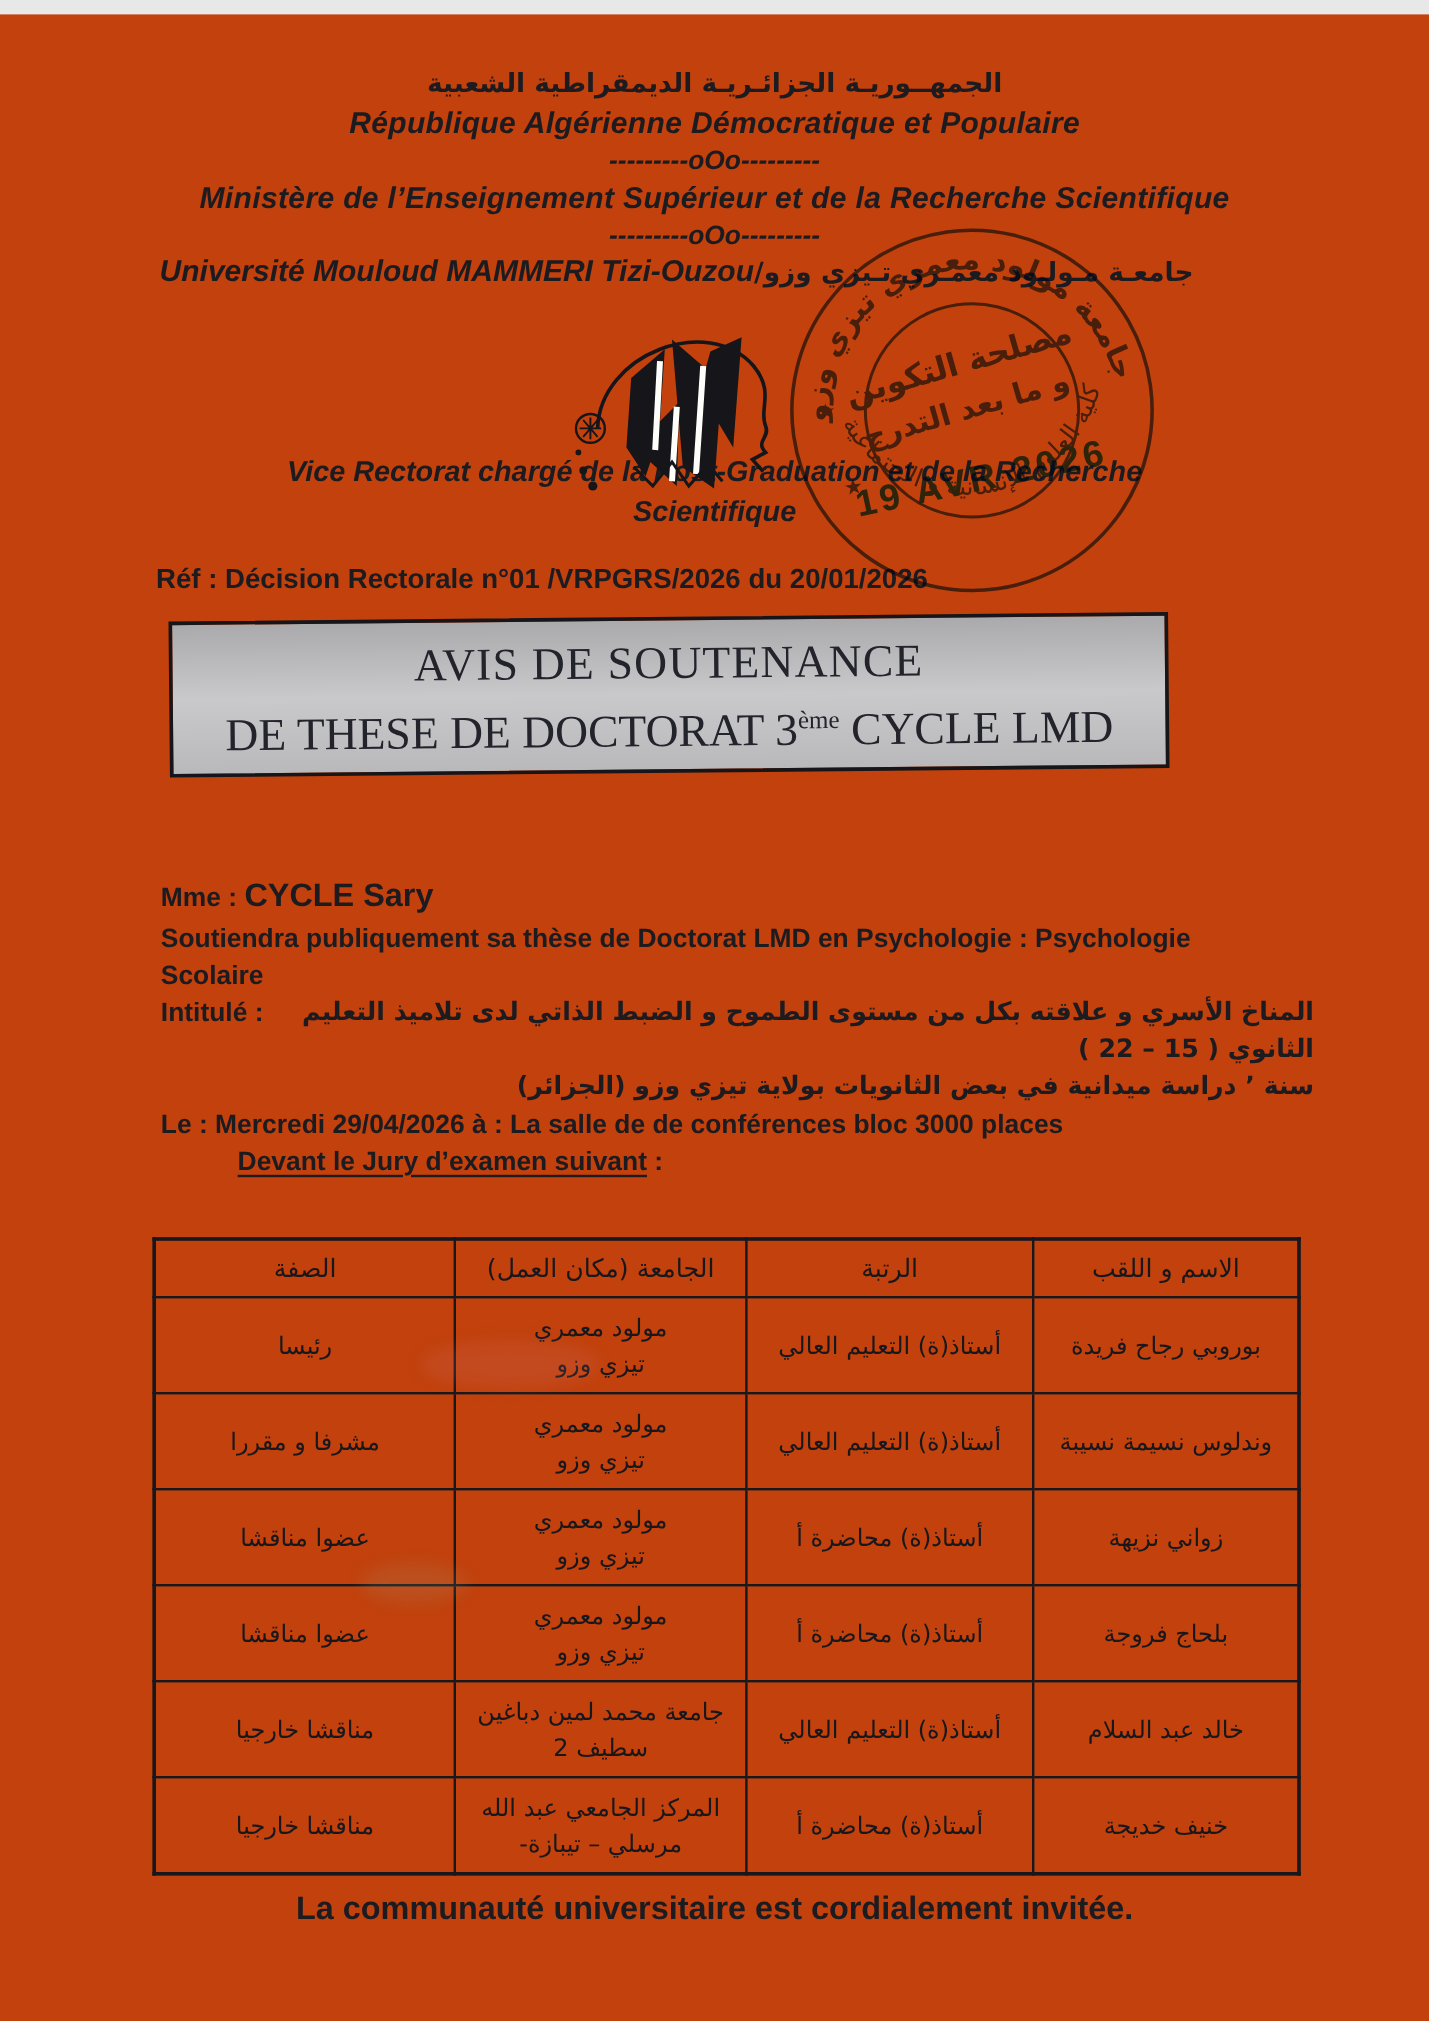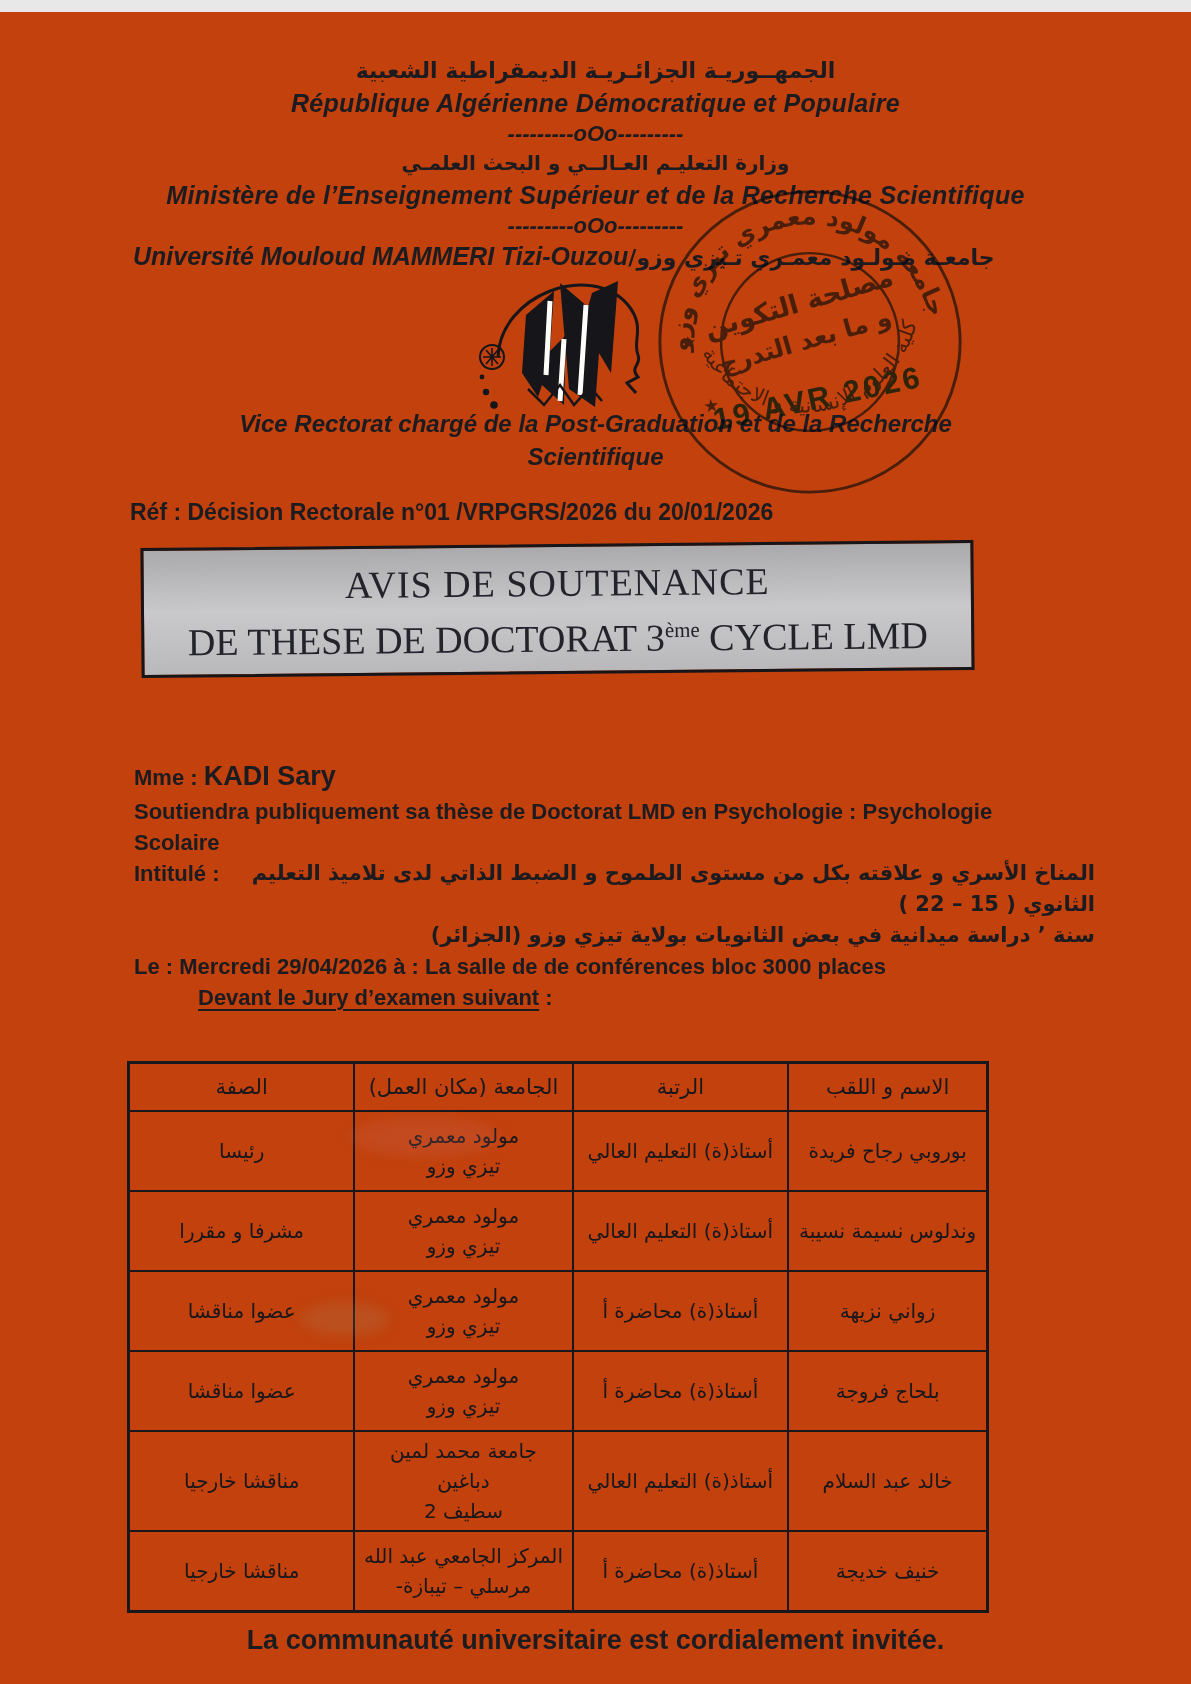--- a/index.html
+++ b/index.html
@@ -45,21 +45,21 @@
   .mme-name { font-size:27px; }
   .intitule { position:relative; }
   .int-label { position:absolute; left:0; top:0; }
   .int-ar1 { padding-left:100px; font-size:21px; line-height:31px; text-align:right; }
   .int-ar2 { font-size:21px; line-height:31px; text-align:right; }
   .underlined { text-decoration:underline; text-decoration-thickness:2px; text-underline-offset:4px; }
   .jury-heading-row { margin-left:64px; }
 
   
   .jury-table {
-    margin:48px 0 0 127px; width:862px; border-collapse:collapse; table-layout:fixed;
+    margin:48px 0 0 127px; width:957px; border-collapse:collapse; table-layout:fixed;
     font-family:"DejaVu Sans", sans-serif; font-size:20px; color:#17171c;
   }
   .jury-table, .jury-table th, .jury-table td { border:2px solid #17171c; }
   .jury-table { border-width:3px; }
   .jury-table th { height:44px; font-size:21px; font-weight:normal; }
   .jury-table td { height:70px; text-align:center; vertical-align:middle; padding:4px 6px; }
   .cell-multiline { white-space:pre-line; line-height:1.5; }
   .jury-table col.c-role { width:26.3%; } .jury-table col.c-uni { width:25.4%; }
   .jury-table col.c-grade { width:25.1%; } .jury-table col.c-name { width:23.2%; }
 
@@ -75,21 +75,20 @@
 </style>
 </head>
 <body>
 
 <div class="page">
 
   <div class="hdr">
     <div class="ar hdr-ar-main">الجمهــوريـة الجزائـريـة الديمقراطية الشعبية</div>
     <div class="hdr-fr">République Algérienne Démocratique et Populaire</div>
     <div class="sep">---------oOo---------</div>
-    <div class="ar hdr-ar-min">وزارة التعليـم العـالــي و البحث العلمـي</div>
     <div class="hdr-fr">Ministère de l’Enseignement Supérieur et de la Recherche Scientifique</div>
     <div class="sep">---------oOo---------</div>
   </div>
 
   <div class="uni-row">
     <span class="uni-fr">Université Mouloud MAMMERI Tizi-Ouzou</span>
     <span class="ar uni-ar">جامعـة مـولـود معمـري تـيزي وزو/</span>
   </div>
 
   <div class="mid-spacer"></div>
@@ -102,21 +101,21 @@
   <div class="ref">Réf : Décision Rectorale n°01  /VRPGRS/2026 du 20/01/2026</div>
 
   <div class="notice-box">
     <div class="notice-l1">AVIS DE SOUTENANCE</div>
     <div class="notice-l2"><span>DE THESE DE DOCTORAT 3</span><sup>ème</sup><span> CYCLE LMD</span></div>
   </div>
 
   <div class="body">
     <div class="mme-line">
       <span>Mme :</span>
-      <span class="mme-name">KADI Sary</span>
+      <span class="mme-name">CYCLE Sary</span>
     </div>
     <div>Soutiendra publiquement sa thèse de Doctorat LMD en Psychologie : Psychologie</div>
     <div>Scolaire</div>
 
     <div class="intitule">
       <span class="int-label">Intitulé :</span>
       <div class="ar int-ar1">المناخ الأسري و علاقته بكل من مستوى الطموح و الضبط الذاتي لدى تلاميذ التعليم الثانوي ( 15 – 22 )</div>
       <div class="ar int-ar2">سنة ’ دراسة ميدانية في بعض الثانويات بولاية تيزي وزو (الجزائر)</div>
     </div>
 

